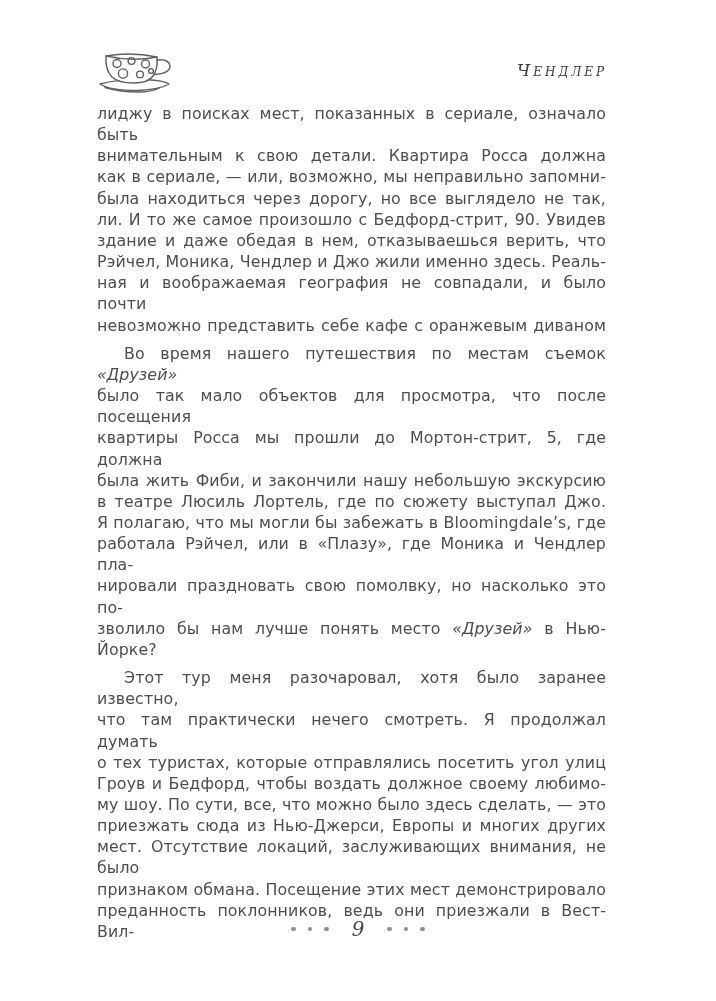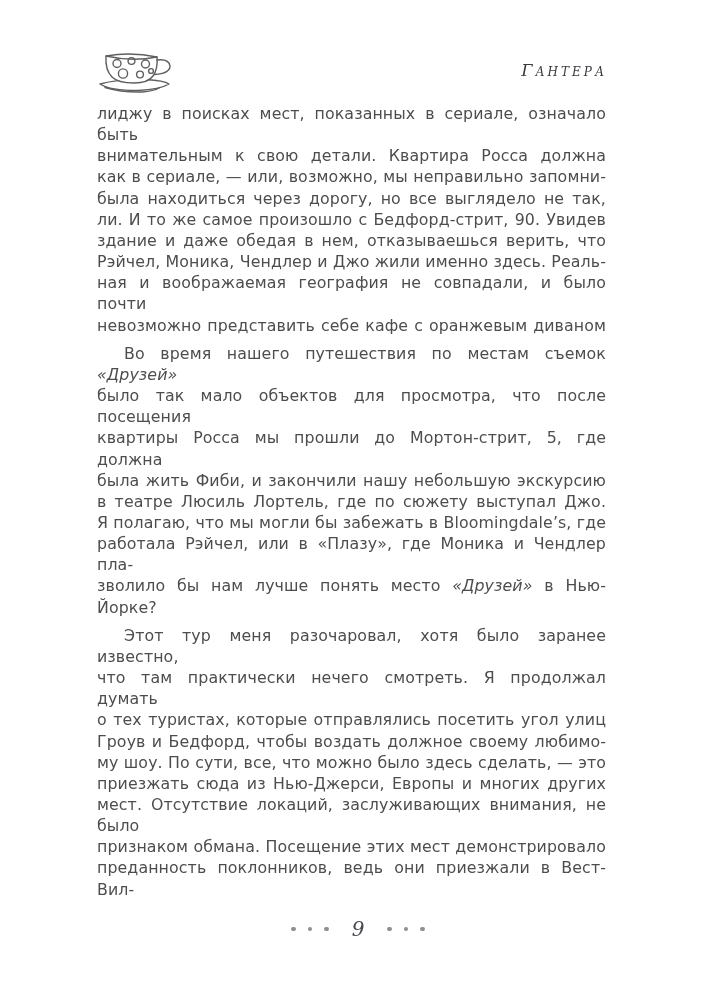--- a/index.html
+++ b/index.html
@@ -100,21 +100,21 @@
         <path d="M67 14 Q79 12.5 80 20 Q80 27.5 64.5 28.5"></path>
 
         <circle cx="27" cy="17.5" r="4"></circle>
         <circle cx="41.5" cy="15" r="3.4"></circle>
         <circle cx="55.5" cy="18" r="4"></circle>
         <circle cx="33" cy="27.5" r="4.6"></circle>
         <circle cx="50" cy="28.5" r="3.4"></circle>
         <circle cx="61" cy="25" r="2.4"></circle>
       </g>
     </svg>
-    <div class="chapter-title">Гантера</div>
+    <div class="chapter-title">Чендлер</div>
   </div>
 
   <div class="body-text">
       <div class="para">
         <div class="line">лиджу в поисках мест, показанных в сериале, означало быть</div>
         <div class="line">внимательным к свою детали. Квартира Росса должна</div>
         <div class="line">как в сериале, — или, возможно, мы неправильно запомни-</div>
         <div class="line">была находиться через дорогу, но все выглядело не так,</div>
         <div class="line">ли. И то же самое произошло с Бедфорд-стрит, 90. Увидев</div>
         <div class="line">здание и даже обедая в нем, отказываешься верить, что</div>
@@ -123,20 +123,21 @@
         <div class="line">невозможно представить себе кафе с оранжевым диваном</div>
       </div>
       <div class="para indent">
         <div class="line">Во время нашего путешествия по местам съемок <i>«Друзей»</i></div>
         <div class="line">было так мало объектов для просмотра, что после посещения</div>
         <div class="line">квартиры Росса мы прошли до Мортон-стрит, 5, где должна</div>
         <div class="line">была жить Фиби, и закончили нашу небольшую экскурсию</div>
         <div class="line">в театре Люсиль Лортель, где по сюжету выступал Джо.</div>
         <div class="line">Я полагаю, что мы могли бы забежать в Bloomingdale’s, где</div>
         <div class="line">работала Рэйчел, или в «Плазу», где Моника и Чендлер пла-</div>
+        <div class="line">нировали праздновать свою помолвку, но насколько это по-</div>
         <div class="line last">зволило бы нам лучше понять место <i>«Друзей»</i> в Нью-Йорке?</div>
       </div>
       <div class="para indent">
         <div class="line">Этот тур меня разочаровал, хотя было заранее известно,</div>
         <div class="line">что там практически нечего смотреть. Я продолжал думать</div>
         <div class="line">о тех туристах, которые отправлялись посетить угол улиц</div>
         <div class="line">Гроув и Бедфорд, чтобы воздать должное своему любимо-</div>
         <div class="line">му шоу. По сути, все, что можно было здесь сделать, — это</div>
         <div class="line">приезжать сюда из Нью-Джерси, Европы и многих других</div>
         <div class="line">мест. Отсутствие локаций, заслуживающих внимания, не было</div>

